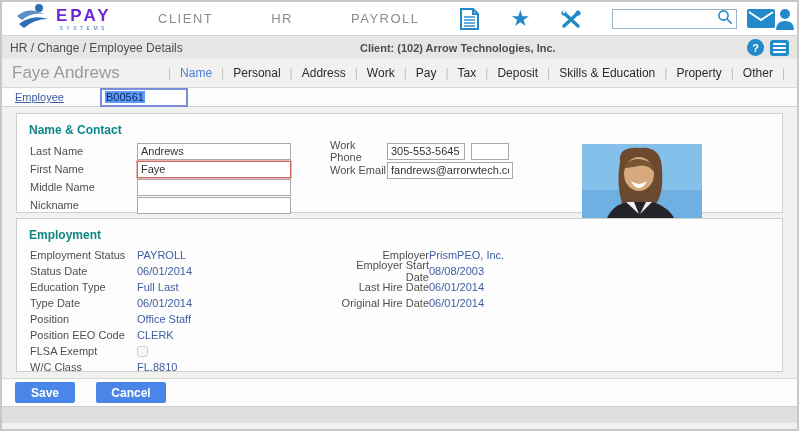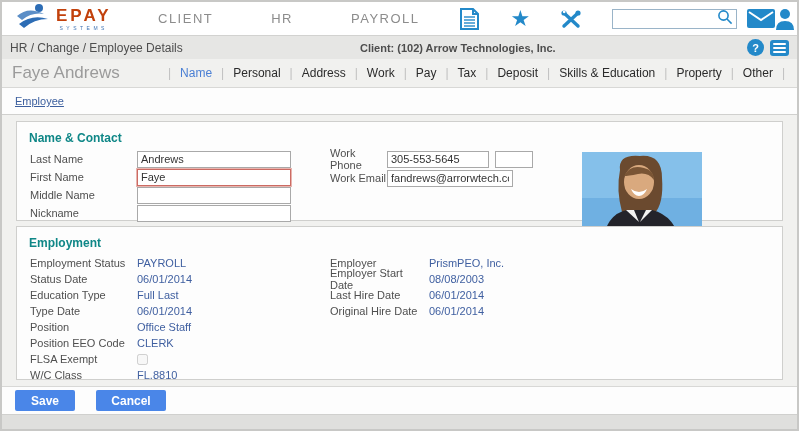--- a/index.html
+++ b/index.html
@@ -7,21 +7,21 @@
   body { font-family:"Liberation Sans", sans-serif; }
   .window {
     width:799px; height:431px; background:#f1f1ef; position:relative;
     border:2px solid #c8c8c6; overflow:hidden;
   }
 
   
   .topbar { height:33px; background:#ffffff; display:flex; align-items:center; padding:0 10px 0 12px; }
   .logo { display:flex; align-items:center; width:118px; flex:none; cursor:pointer; }
   .logo-text { display:flex; flex-direction:column; line-height:1; margin-left:2px; }
-  .logo-main { font-size:17px; font-weight:bold; color:#c2410c; letter-spacing:3px; }
+  .logo-main { font-size:17px; font-weight:bold; color:#6d28d9; letter-spacing:3px; }
   .logo-sub { font-size:5px; color:#3f74b5; letter-spacing:3.5px; margin-top:2px; text-align:center; }
   .menu { display:flex; align-items:center; margin-left:26px; }
   .menu-item { color:#8c8c8c; font-size:13px; letter-spacing:1.5px; cursor:pointer; padding:8px 0; }
   .menu-item:nth-child(1){ margin-right:58px; }
   .menu-item:nth-child(2){ margin-right:58px; }
   .icon-btn { cursor:pointer; display:flex; align-items:center; justify-content:center; }
   .topbar .icon-doc { margin-left:40px; }
   .topbar .icon-star { margin-left:32px; font-size:22px; color:#2389c9; line-height:1; }
   .topbar .icon-tools { margin-left:30px; }
   .searchbox { margin-left:30px; width:132px; height:20px; border:1px solid #9ab4c8; background:#fff; display:flex; align-items:center; padding:0 3px 0 4px; }
@@ -40,21 +40,21 @@
 
   
   .title-row { height:28px; display:flex; align-items:center; padding:0 12px 0 10px; }
   .page-title { font-size:17px; color:#9b9b9b; }
   .tabs { margin-left:auto; display:flex; align-items:center; font-size:12px; color:#2b2b2b; }
   .tab { padding:0 9px; cursor:pointer; white-space:nowrap; }
   .tab.active { color:#4a7fd4; }
   .tab-sep { color:#c0c0c0; }
 
   
-  .employee-strip { height:28px; background:#fdfdfd; border-top:1px solid #d8d8d6; border-bottom:1px solid #d0d0ce; display:flex; align-items:center; padding-left:13px; }
+  .employee-strip { height:20px; background:#fdfdfd; border-top:1px solid #d8d8d6; border-bottom:1px solid #d0d0ce; display:flex; align-items:center; padding-left:13px; }
   .emp-label { font-size:11px; color:#3c5f9e; text-decoration:underline; cursor:pointer; width:85px; }
   .emp-input { width:88px; height:19px; border:2px solid #7b8fd9; background:#fff; font-size:11px; display:flex; align-items:center; padding-left:3px; cursor:text; }
   .emp-input .selected { background:#5d9bfb; color:#122a66; padding:0 1px; }
 
   .gap6 { height:6px; } .gap5 { height:5px; }
 
   
   .panel { background:#fdfdfd; border:1px solid #cfcfcd; margin:0 14px; position:relative; }
   .panel-title { font-size:12px; font-weight:bold; color:#0f8787; padding:9px 0 5px 12px; }
   .form-row { display:flex; align-items:center; height:18px; }
@@ -64,34 +64,34 @@
   .text-input.required { border:1px solid #cc6b63; box-shadow:0 0 0 1px #e8b4af; }
   .val { font-size:11px; color:#3f5fa0; }
 
   
   .nc-body { position:relative; height:72px; }
   .nc-left { position:absolute; left:0; top:0; }
   .nc-left .text-input { width:154px; }
   .nc-mid { position:absolute; left:300px; top:0; }
   .nc-mid .f-label { width:70px; padding-left:13px; }
   .nc-mid .form-row { margin-bottom:1px; }
-  .phone-input { width:102px; }
+  .phone-input { width:78px; }
   .ext-input { width:38px; margin-left:6px; }
   .email-input { width:126px; }
   .photo { position:absolute; right:80px; top:2px; width:120px; height:92px; overflow:hidden; background:linear-gradient(135deg,#8ec4ea 0%,#5fa6dd 100%); }
   .photo svg { display:block; }
 
   
   .emp-body { position:relative; }
   .emp-col-l { position:absolute; left:0; top:0; }
   .emp-col-l .form-row { height:16px; }
   .emp-col-l .f-label { width:120px; padding-left:13px; }
   .emp-col-r { position:absolute; left:300px; top:0; }
   .emp-col-r .form-row { height:16px; }
-  .emp-col-r .f-label { width:112px; padding-left:13px; }
+  .emp-col-r .f-label { width:112px; padding-left:13px;text-align:right; }
   .flsa-check { width:11px; height:11px; accent-color:#bbb; }
 
   
   .actions { height:29px; background:#fdfdfd; border-top:1px solid #d8d8d6; border-bottom:1px solid #d0d0ce; display:flex; align-items:center; padding-left:13px; gap:21px; }
   .btn { background:#4a86e8; color:#fff; font-size:12px; font-weight:bold; border:none; height:21px; border-radius:2px; cursor:pointer; font-family:"Liberation Sans",sans-serif; }
   .btn-save { width:60px; }
   .btn-cancel { width:70px; }
   .footer { height:16px; background:#dfdfdd; }
 </style>
 </head>
@@ -198,20 +198,23 @@
       <span class="tab-sep">|</span>
       <span class="tab">Property</span>
       <span class="tab-sep">|</span>
       <span class="tab">Other</span>
       <span class="tab-sep">|</span>
     </div>
   </div>
 
   <div class="employee-strip">
     <span class="emp-label">Employee</span>
+    <div class="emp-input">
+      <span class="selected">B00561</span>
+    </div>
   </div>
 
   <div class="gap6"></div>
 
   <div class="panel" style="height:100px;">
     <div class="panel-title">Name &amp; Contact</div>
     <div class="nc-body">
       <div class="nc-left col-l">
         <div class="form-row">
           <span class="f-label">Last Name</span>

